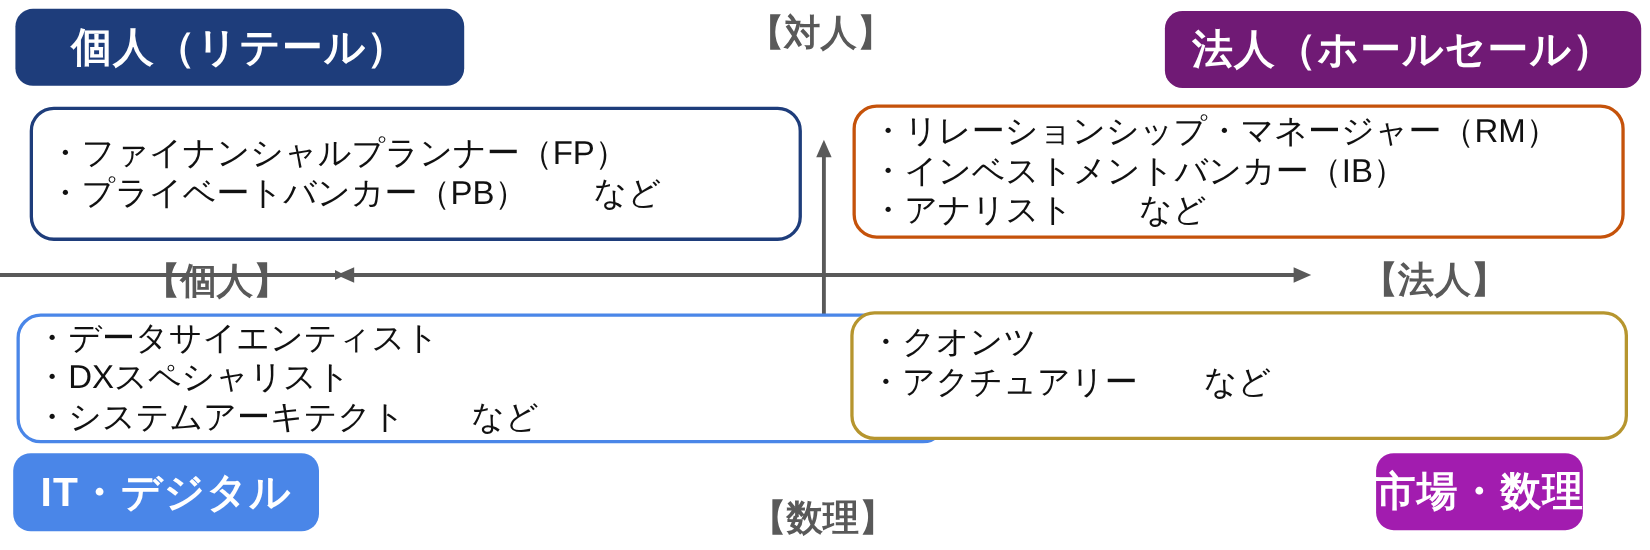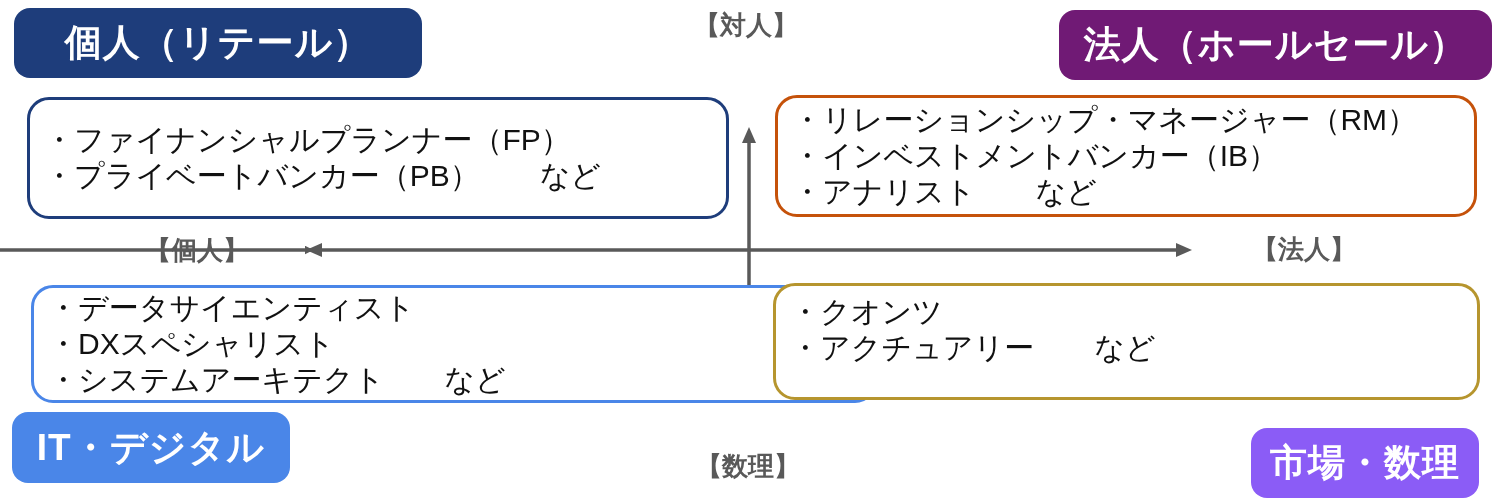--- a/index.html
+++ b/index.html
@@ -38,21 +38,21 @@
   .qbox.top-align { justify-content: flex-start; padding-top: 8px; }
   .qbox .line {
     font-size: 30px;
     line-height: 36px;
     color: #111111;
     white-space: nowrap;
   }
   .axis-label {
     position: absolute;
     font-weight: bold;
-    font-size: 26px;
+    font-size: 33px;
     text-align: center;
     white-space: nowrap;
   }
   .arrows-svg {
     position: absolute;
     left: 0; top: 0;
     pointer-events: none;
   }
 </style>
 </head>
@@ -76,34 +76,34 @@
   </svg>
 
   <div class="axis-label" style="left: 646px; top: 8px; width: 200px; color: rgb(89, 89, 89);">【対人】</div>
   <div class="axis-label" style="left: 648px; top: 449px; width: 200px; color: rgb(89, 89, 89);">【数理】</div>
   <div class="axis-label" style="left: 131px; top: 233px; width: 132px; color: rgb(89, 89, 89); text-align: center;">【個人】</div>
   <div class="axis-label" style="left: 1238px; top: 232px; width: 132px; color: rgb(89, 89, 89);">【法人】</div>
 
   <div class="badge" style="left: 14px; top: 8px; width: 408px; height: 70px; background-color: rgb(30, 61, 123);">個人（リテール）</div>
   <div class="badge" style="left: 1059px; top: 10px; width: 433px; height: 70px; background-color: #701a75;">法人（ホールセール）</div>
   <div class="badge" style="left: 12px; top: 412px; width: 278px; height: 71px; background-color: rgb(74, 134, 232);">IT・デジタル</div>
-  <div class="badge" style="left: 1251px; top: 428px; width: 228px; height: 70px; background-color: #8b5cf6;">市場・数理</div>
+  <div class="badge" style="left: 1251px; top: 412px; width: 188px; height: 70px; background-color: #a21caf;">市場・数理</div>
 
   <div class="qbox" style="left: 15px; top: 97px; width: 702px; height: 122px; border-color: rgb(30, 61, 123); margin-left: 12px;">
     <div class="line">・ファイナンシャルプランナー（FP）</div>
     <div class="line">・プライベートバンカー（PB）　　など</div>
   </div>
 
   <div class="qbox" style="left: 775px; top: 95px; width: 702px; height: 122px; border-color: rgb(197, 82, 10);">
     <div class="line">・リレーションシップ・マネージャー（RM）</div>
     <div class="line">・インベストメントバンカー（IB）</div>
     <div class="line">・アナリスト　　など</div>
   </div>
 
-  <div class="qbox" style="left: 15px; top: 285px; width: 846px; height: 118px; border-color: rgb(74, 134, 232); margin-left: 16px;">
+  <div class="qbox" style="left: 15px; top: 285px; width: 846px; height: 118px; border-color: rgb(74, 134, 232);">
     <div class="line">・データサイエンティスト</div>
     <div class="line">・DXスペシャリスト</div>
     <div class="line">・システムアーキテクト　　など</div>
   </div>
 
   <div class="qbox top-align" style="left: 773px; top: 283px; width: 707px; height: 117px; border-color: rgb(182, 149, 46);">
     <div class="line">・クオンツ</div>
     <div class="line">・アクチュアリー　　など</div>
   </div>
 

